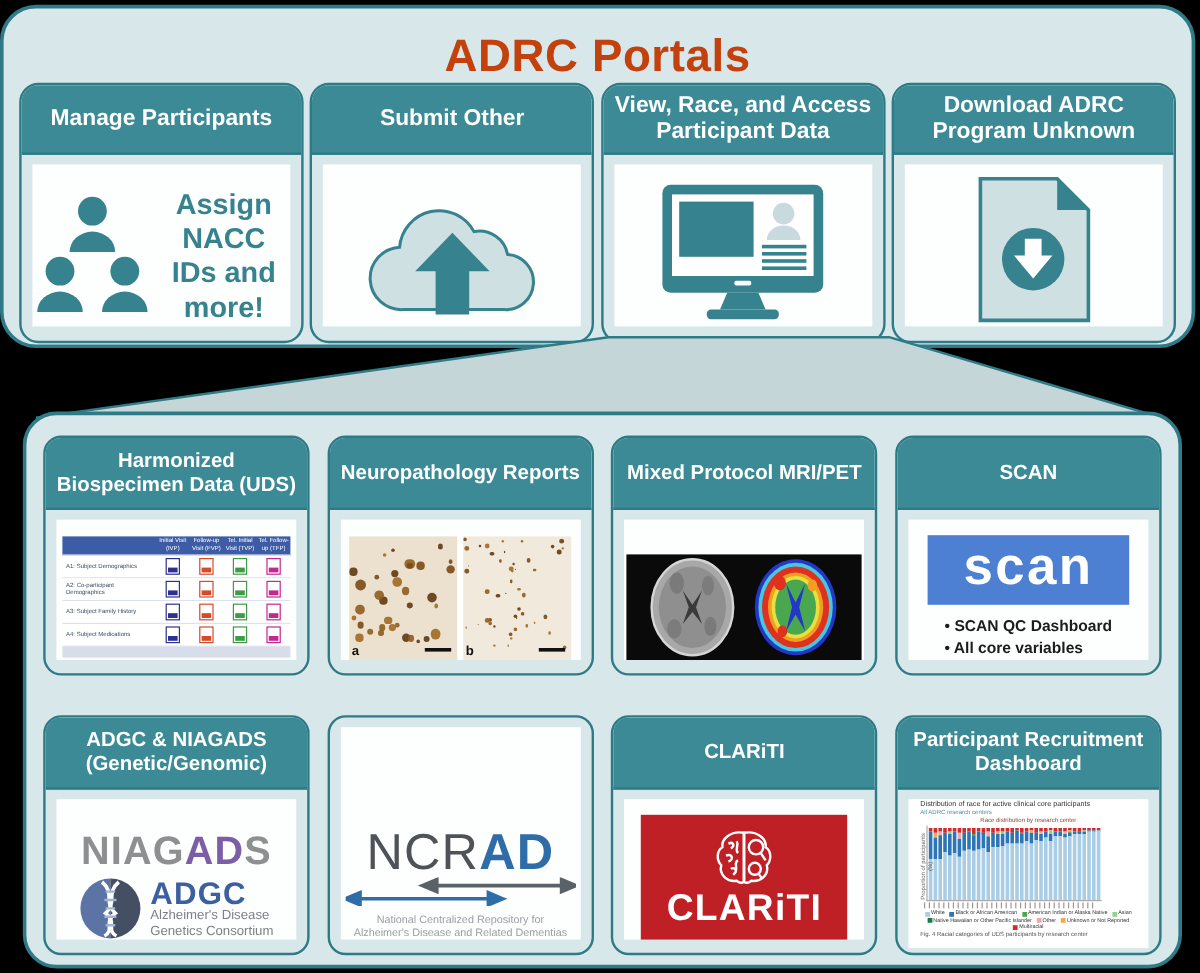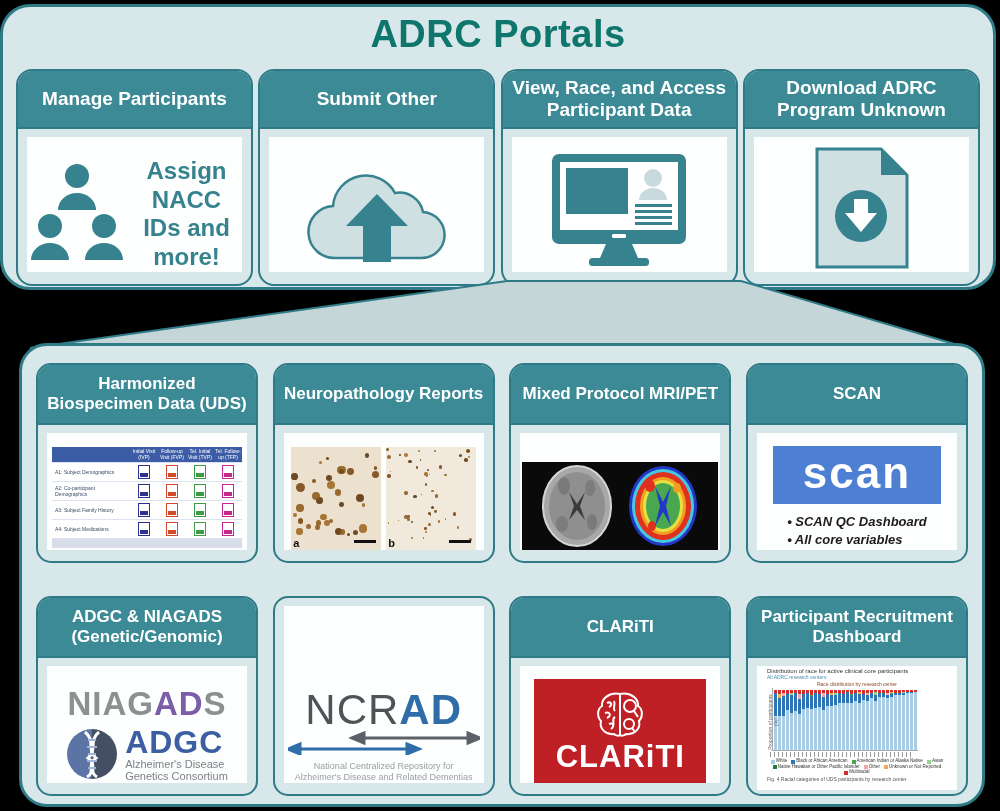--- a/index.html
+++ b/index.html
@@ -4,21 +4,21 @@
 <style>
   html,body{margin:0;padding:0;background:#000;}
   .canvas{position:relative;width:1000px;height:811px;background:#000;font-family:"Liberation Sans",sans-serif;overflow:hidden;}
   :root{
     --teal:#36828e; --teal-header:#3b8a95; --teal-border:#2e7b87;
     --light:#d8e7e9; --funnel:#c5d6d9; --white:#fdfefe;
   }
   
   .top-panel{position:absolute;left:0;top:4px;width:996px;height:286px;background:var(--light);
     border:3px solid var(--teal-border);border-radius:30px;box-sizing:border-box;}
-  .page-title{margin:6px 0 0;text-align:center;font-size:38px;font-weight:bold;color:#0f766e;letter-spacing:.5px;}
+  .page-title{margin:19px 0 0;text-align:center;font-size:38px;font-weight:bold;color:#c2410c;letter-spacing:.5px;}
   .cards-row{position:absolute;left:0;top:62px;width:100%;display:flex;justify-content:space-between;padding:0 13px;box-sizing:border-box;}
   .tcard{width:233px;height:213px;border:2px solid var(--teal-border);border-radius:16px;overflow:hidden;
     background:var(--light);display:flex;flex-direction:column;}
   .tcard-header{min-height:58px;background:var(--teal-header);color:#fff;display:flex;align-items:center;justify-content:center;
     text-align:center;font-weight:bold;font-size:19px;line-height:1.15;padding:2px 8px;box-sizing:border-box;border-bottom:2px solid var(--teal-border);}
   .tcard-body{flex:1;padding:8px 9px 12px;}
   .white-box{background:var(--white);width:100%;height:100%;box-sizing:border-box;display:flex;align-items:flex-end;justify-content:center;}
   .manage-wrap{display:flex;align-items:center;gap:4px;padding:0 4px;}
   .manage-caption{width:112px;text-align:center;font-weight:bold;font-size:24px;line-height:1.2;color:var(--teal);}
   
@@ -47,28 +47,28 @@
   .histo{position:relative;width:90px;height:103px;overflow:hidden;}
   .histo-label{position:absolute;left:2px;bottom:1px;font-size:11px;color:#111;font-weight:bold;z-index:5;}
   .histo-bar{position:absolute;right:5px;bottom:7px;width:22px;height:3px;background:#111;z-index:5;}
   
   .mripet{background:#0a0a0a;width:196px;height:88px;display:flex;align-items:center;justify-content:center;}
   
   .scan-wrap{display:flex;flex-direction:column;align-items:center;gap:7px;width:100%;}
   .scan-logo{width:168px;height:58px;display:flex;align-items:center;justify-content:center;
     color:#fff;font-size:44px;font-weight:bold;letter-spacing:2px;line-height:1;padding-bottom:4px;box-sizing:border-box;}
   .scan-bullets{list-style:none;margin:0;padding:0;font-size:13px;font-weight:bold;color:#1c1c1c;}
-  .scan-bullets li{margin:3px 0;font-style:italic;}
+  .scan-bullets li{margin:3px 0;}
   .scan-bullets li::before{content:"•  ";}
   
   .gen-wrap{display:flex;flex-direction:column;align-items:center;gap:6px;}
   .niagads{font-size:33px;font-weight:bold;letter-spacing:1px;line-height:1;}
   .adgc-row{display:flex;align-items:center;gap:7px;}
   .adgc-text{display:flex;flex-direction:column;line-height:1;}
-  .adgc-acronym{font-size:32px;font-weight:bold;color:#3c5fa1;letter-spacing:1px;}
+  .adgc-acronym{font-size:26px;font-weight:bold;color:#3c5fa1;letter-spacing:1px;}
   .adgc-sub{font-size:11px;color:#7d8186;line-height:1.15;}
   
   .ncrad-wrap{display:flex;flex-direction:column;align-items:center;}
   .ncrad-word{font-size:42px;line-height:1;letter-spacing:1px;}
   .ncrad-p1{color:#4d5357;font-weight:normal;}
   .ncrad-p2{color:#2f6da8;font-weight:bold;}
   .ncrad-sub{font-size:9px;color:#9aa0a4;line-height:1.25;text-align:center;}
   
   .clariti-logo{width:172px;height:104px;display:flex;flex-direction:column;align-items:center;justify-content:center;gap:2px;}
   .clariti-text{color:#fff;font-weight:bold;font-size:31px;letter-spacing:1px;line-height:1;}

